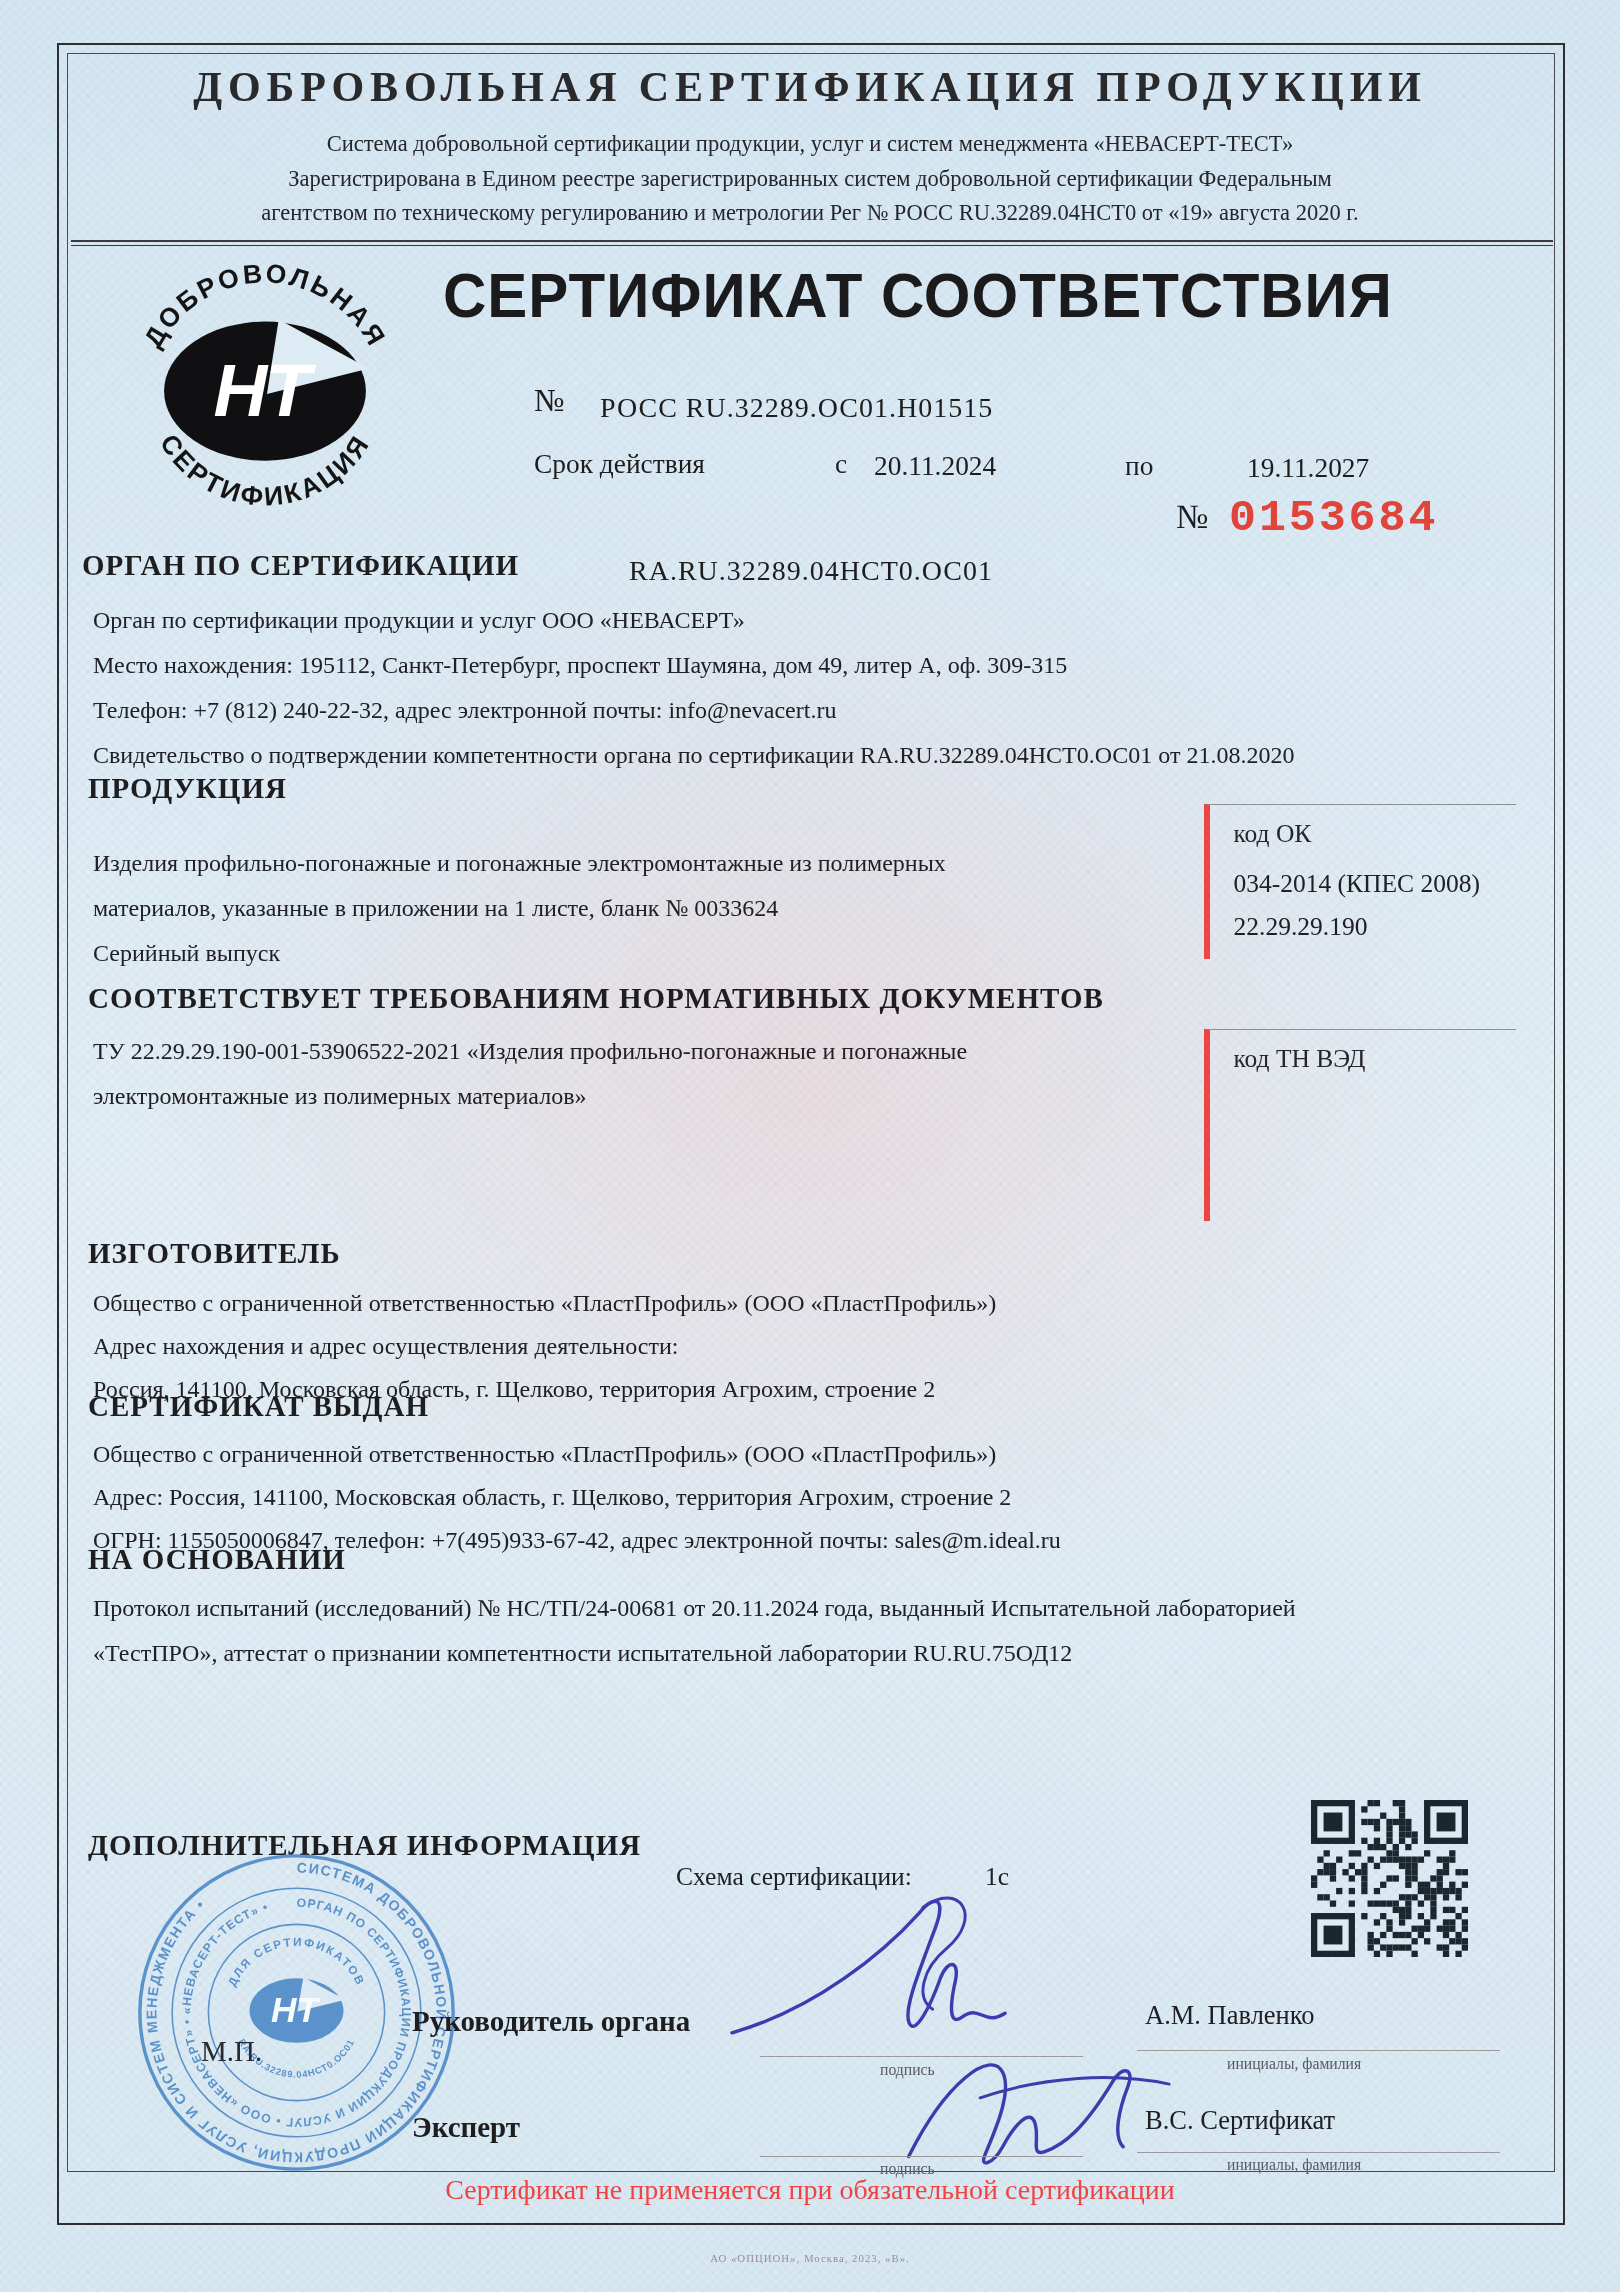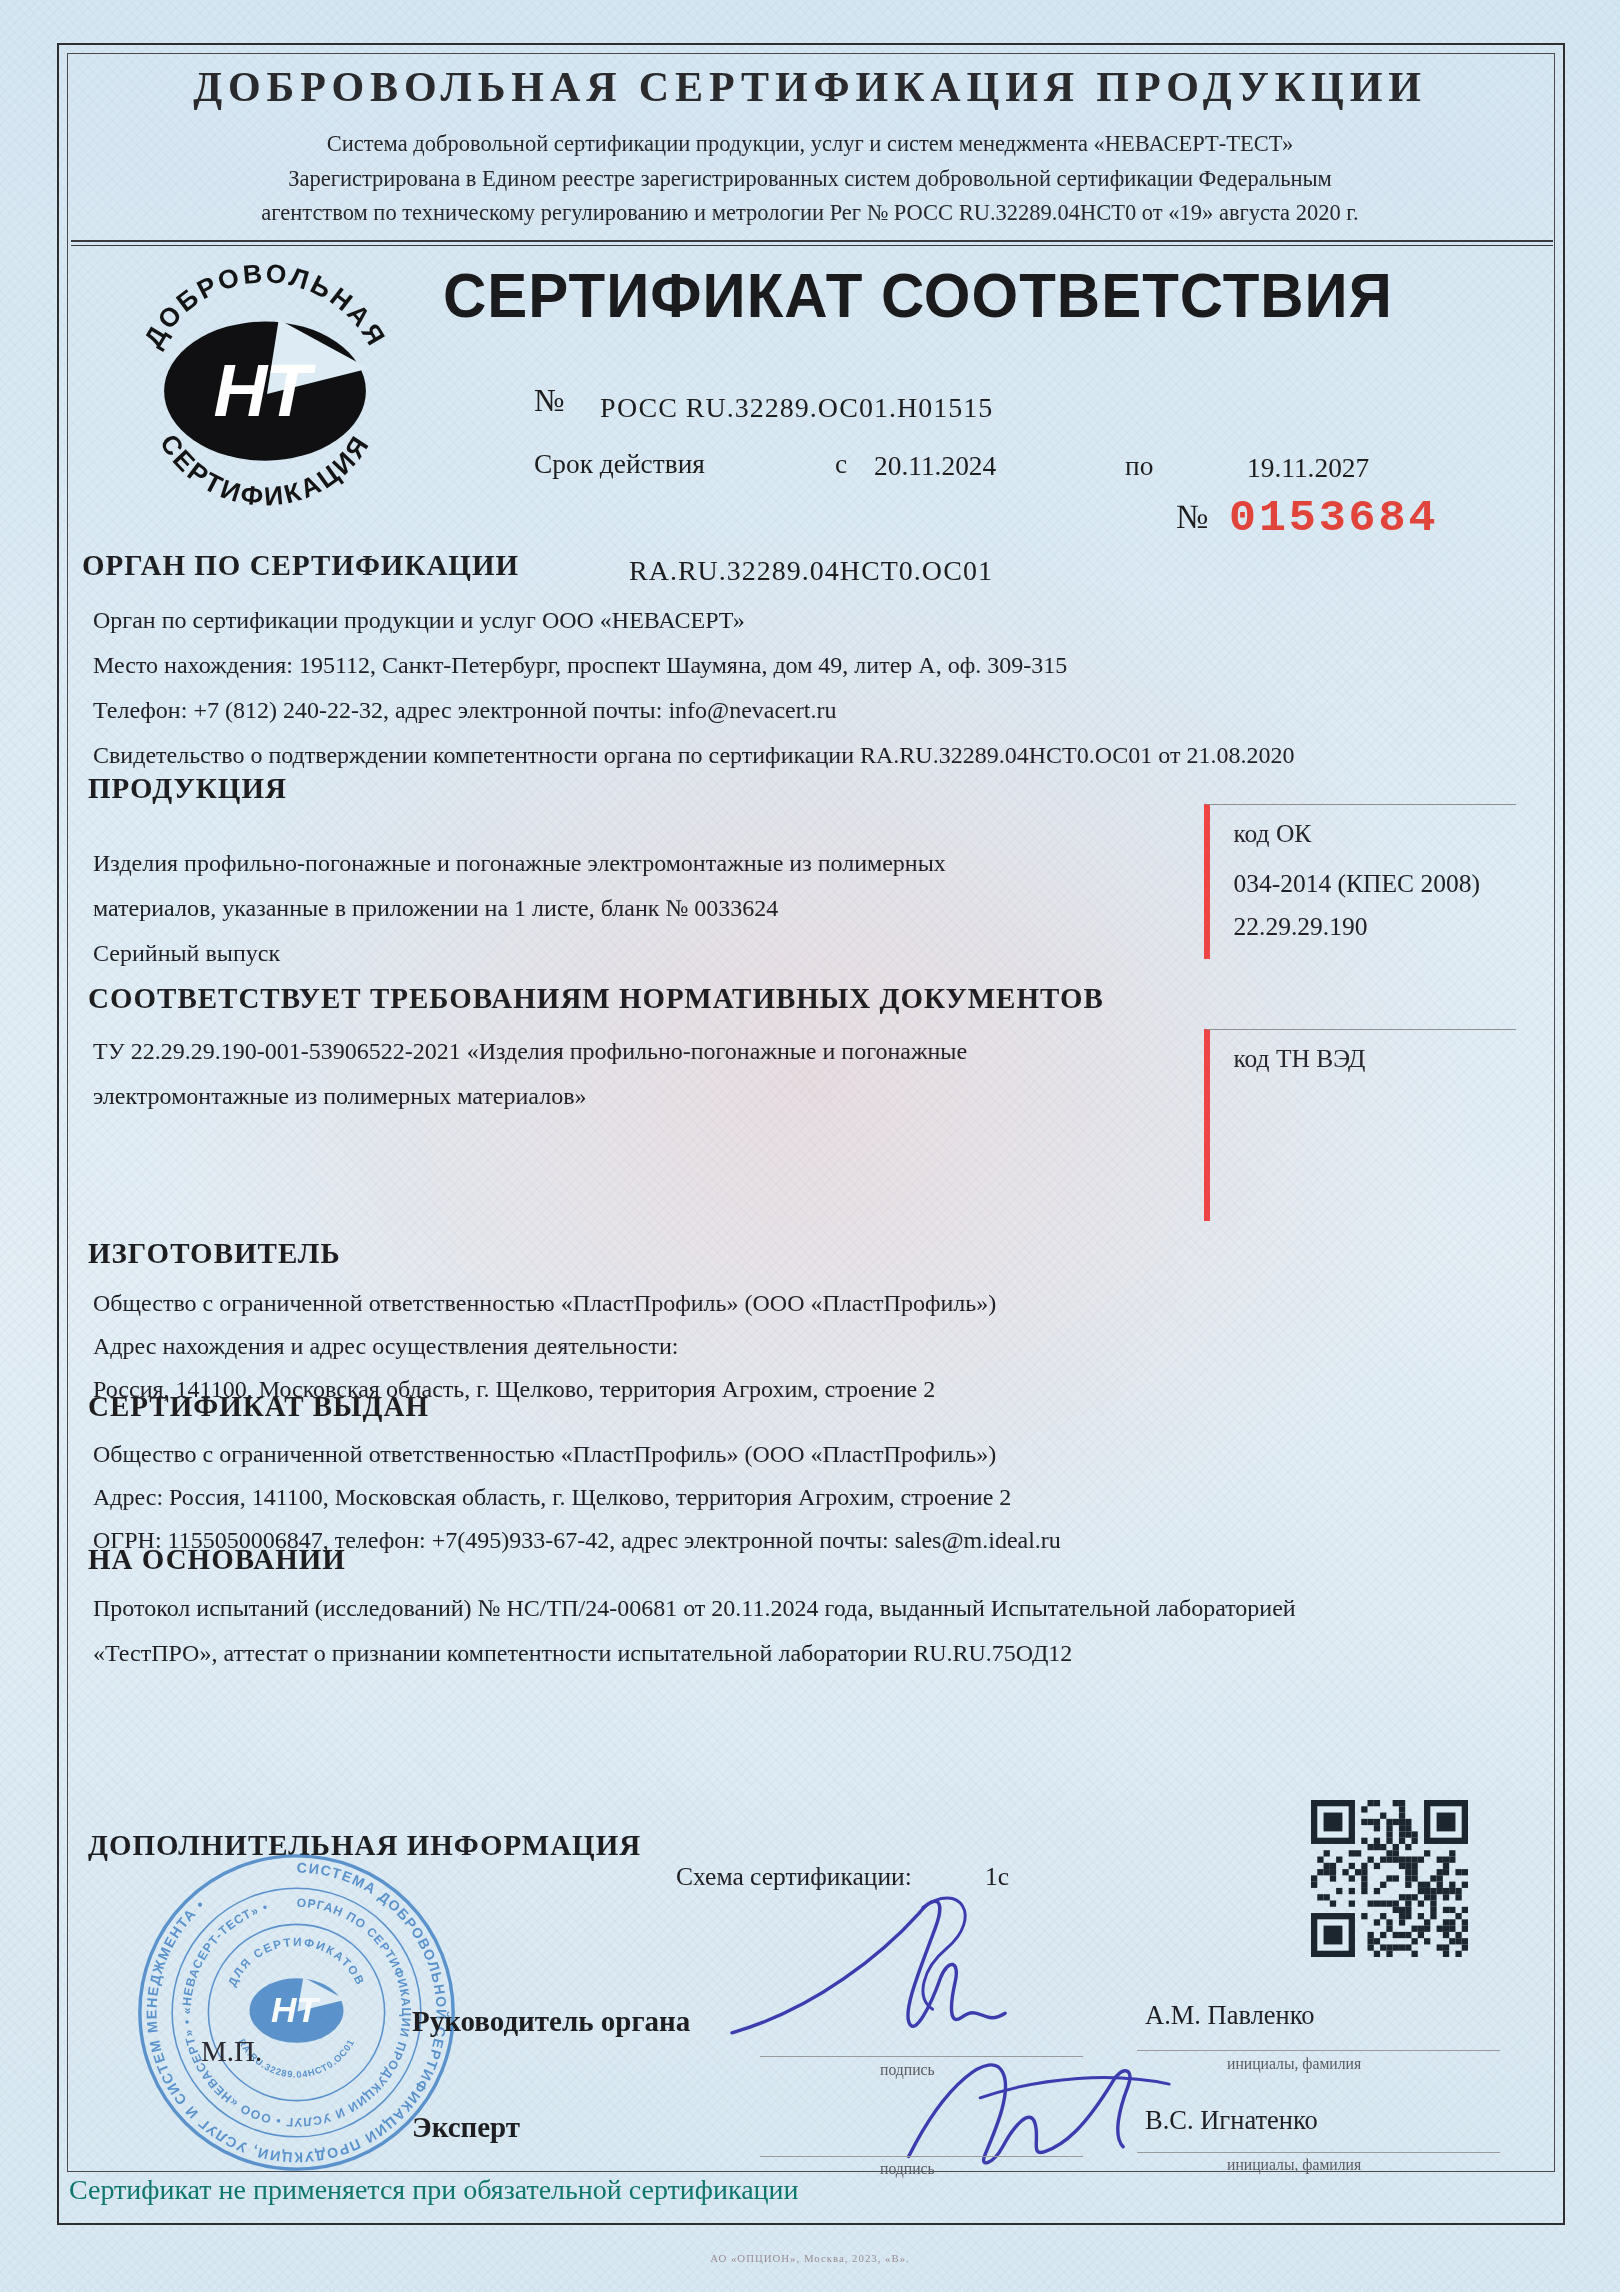--- a/index.html
+++ b/index.html
@@ -31,21 +31,21 @@
   .body-block{font-size:24px;line-height:45px;color:#202024;}
   .lh44{line-height:43px;}
   .code-box{width:312px;border-top:1px solid #8f8f8f;border-left:6px solid #ef4444;padding:13.7px 0 0 23.5px;box-sizing:border-box;}
   .code-label{font-size:25.5px;color:#26262a;}
   .code-val{font-size:25.5px;line-height:43px;color:#202024;}
   .sig-role{font-size:29px;font-weight:bold;color:#1e1e20;}
   .sig-line{border-top:1px solid #9a9a9a;height:1px;}
   .sig-caption{font-size:15.7px;color:#5a5a60;}
   .sig-name{font-size:26.5px;color:#202024;}
   .mp{font-size:29px;color:#2a2a30;}
-  .bottom-note{left:69px;right:69px;top:2174px;font-size:28px;color:#0f766e;}
+  .bottom-note{left:69px;right:69px;top:2174px;text-align:center;font-size:28px;color:#ef4444;}
   .imprint{top:2252px;font-size:10.8px;letter-spacing:1px;color:#9a8d92;}
   .scheme{font-size:25.5px;color:#202024;}
   .stamp{opacity:.82;}
   .qr{image-rendering:pixelated;}
 </style>
 </head>
 <body>
 
 <div class="texture"></div>
 
@@ -375,19 +375,19 @@
 <div class="abs sig-line" style="left:1137px;top:2050px;width:363px;"></div>
 <div class="abs sig-caption" style="left:1227px;top:2055px;">инициалы, фамилия</div>
 
 <svg class="abs" style="left:887px;top:2041px;" width="294" height="142" viewBox="0 0 300 145">
   <path d="M22 118 C60 42 106 8 118 32 C128 52 110 92 100 116 C94 130 108 126 118 108 C130 86 146 68 151 84 C156 100 146 118 161 113 C181 106 202 88 230 42 C240 24 253 28 246 46 C236 72 231 98 241 108" fill="none" stroke="#3c3cae" stroke-width="3.5" stroke-linecap="round"></path>
   <path d="M95 58 C160 36 232 32 288 44" fill="none" stroke="#3c3cae" stroke-width="3" stroke-linecap="round"></path>
 </svg>
 <div class="abs sig-role" style="left:412px;top:2111px;">Эксперт</div>
 <div class="abs sig-line" style="left:760px;top:2156px;width:323px;"></div>
 <div class="abs sig-caption" style="left:880px;top:2160px;">подпись</div>
-<div class="abs sig-name" style="left:1145px;top:2105px;">В.С. Игнатенко</div>
+<div class="abs sig-name" style="left:1145px;top:2105px;">В.С. Сертификат</div>
 <div class="abs sig-line" style="left:1137px;top:2152px;width:363px;"></div>
 <div class="abs sig-caption" style="left:1227px;top:2156px;">инициалы, фамилия</div>
 
 <div class="abs bottom-note">Сертификат не применяется при обязательной сертификации</div>
 <div class="abs center imprint">АО «ОПЦИОН», Москва, 2023, «В».</div>
 
 
 </body></html>

